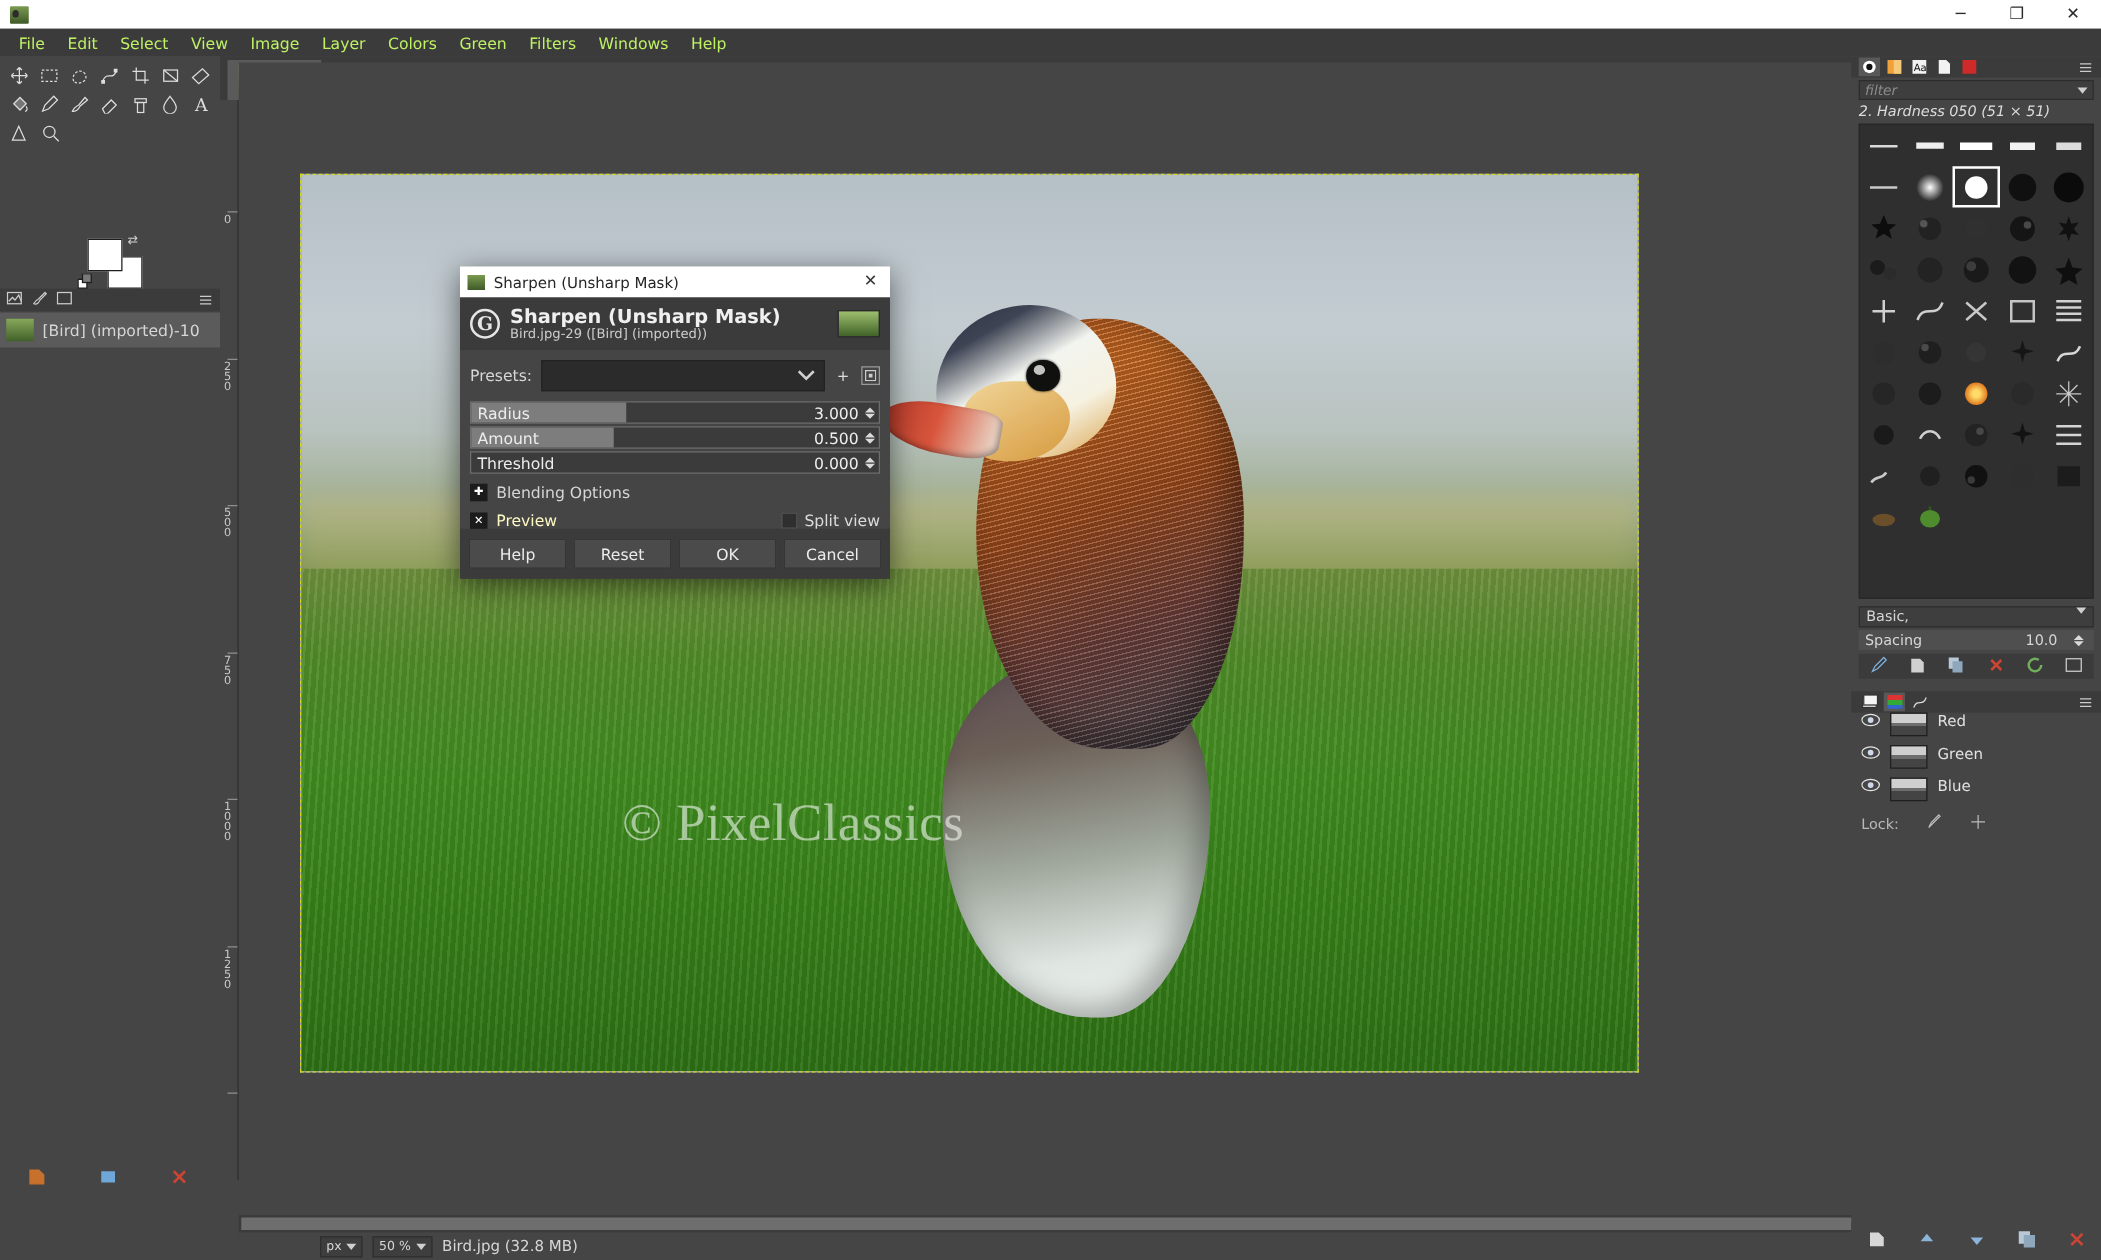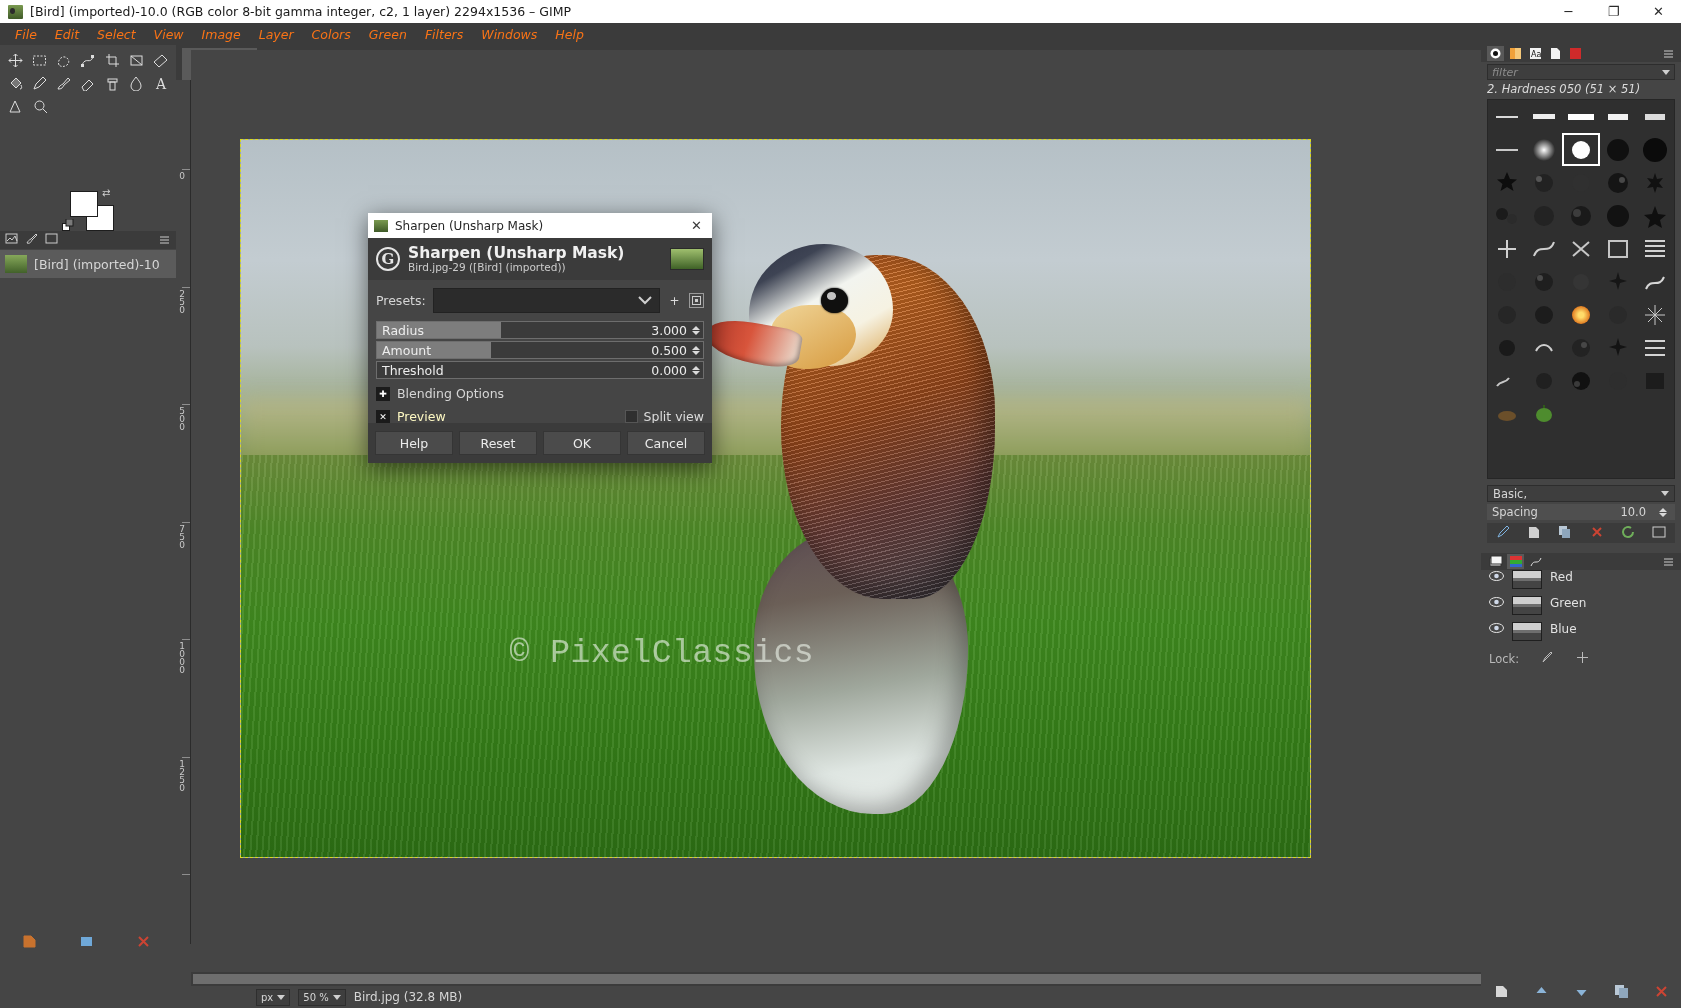--- a/index.html
+++ b/index.html
@@ -15,21 +15,21 @@
   #titlebar .tb-icon:after{content:"";position:absolute;left:2px;top:3px;width:5px;height:6px;
     background:#2c2c2c;border-radius:50% 50% 40% 40%;}
   #title-text { color:#1a1a1a; font-size:12.5px; }
   .win-btns { margin-left:auto; display:flex; height:23px; }
   .win-btns div { width:45px; height:23px; display:flex; align-items:center; justify-content:center;
     color:#2b2b2b; font-size:13px; }
 
   
   #menubar { position:absolute; left:0; top:23px; width:1681px; height:22px;
     background:#3b3b3b; display:flex; align-items:center; padding-left:6px; }
-  #menubar span { padding:2px 9px; color:#f97316; font-size:12.5px;font-style:italic; }
+  #menubar span { padding:2px 9px; color:#bef264; font-size:12.5px; }
 
   
   #left-dock { position:absolute; left:0; top:45px; width:176px; bottom:50px; background:#454545; }
   #toolbox { position:absolute; left:0; top:0; width:176px; height:142px; background:#454545;
     padding:4px 3px; }
   .tool-row { display:flex; }
   .tool { width:25px; height:23px; display:flex; align-items:center; justify-content:center; }
   .tool svg { display:block; }
 
   #fgbg { position:absolute; left:62px; top:142px; width:56px; height:48px; }
@@ -68,22 +68,22 @@
   #photo { position:absolute; left:49px; top:89px; width:1071px; height:719px;
     border:1px dashed #d8d820; background:#9aa6ae; overflow:hidden; }
   .sky { position:absolute; left:0; top:0; width:100%; height:48%;
     background:linear-gradient(180deg,#b5c0c6 0%,#c3ccd1 35%,#b8c2be 60%,#9ead8c 78%,#7f9456 92%,#5d7c36 100%); }
   .grass { position:absolute; left:0; top:44%; width:100%; height:56%;
     background:linear-gradient(180deg,#6d8e3c 0%,#4f8a28 18%,#3f8a1f 42%,#357d18 70%,#2c6e14 100%); }
   .grass:after{content:"";position:absolute;inset:0;
     background:repeating-linear-gradient(94deg, rgba(255,255,255,.07) 0 2px, rgba(0,0,0,.05) 2px 6px);}
   .blur-b1{position:absolute;left:0;top:36%;width:100%;height:14%;
     background:linear-gradient(180deg,rgba(196,186,130,.55),rgba(120,150,60,.35));filter:blur(9px);}
-  .wm { position:absolute; left:24%; top:69%; font-size:33px; color:rgba(235,242,232,.62);
-    font-family:Liberation Mono, monospace; letter-spacing:.5px;margin-left:12px; }
+  .wm { position:absolute; left:24%; top:69%; font-size:42px; color:rgba(235,242,232,.62);
+    font-family:Liberation Serif, serif; letter-spacing:.5px; }
   
   .bird-neck{position:absolute;left:50.5%;top:16%;width:20%;height:48%;
     background:linear-gradient(160deg,#b8581f 0%,#c96a22 18%,#9e4b1c 45%,#6c3f3a 70%,#4a4a52 100%);
     border-radius:44% 52% 38% 48%/50% 46% 50% 50%;
     box-shadow:inset -10px -12px 26px rgba(0,0,0,.38);}
   .bird-neck:after{content:"";position:absolute;inset:0;border-radius:inherit;
     background:repeating-linear-gradient(166deg, rgba(255,255,255,.16) 0 1px, rgba(0,0,0,.18) 1px 4px);}
   .bird-breast{position:absolute;left:48%;top:54%;width:20%;height:40%;
     background:linear-gradient(170deg,#5c4b52 0%,#6b5f57 25%,#9fa79c 55%,#dfe6e2 80%,#eef2ef 100%);
     border-radius:46% 40% 40% 56%/40% 42% 58% 56%;
@@ -127,21 +127,21 @@
   #filterbox { margin:2px 6px 0 6px; height:16px; background:#3e3e3e; border:1px solid #2d2d2d;
     display:flex; align-items:center; padding:0 4px; }
   #filterbox .ph { color:#8c8c8c; font-style:italic; font-size:11px; }
   #filterbox .cv { margin-left:auto; }
   #brushname { padding:2px 6px 3px 6px; font-size:11.5px; font-style:italic; color:#dcdcdc; }
   #brushgrid { margin:0 6px; height:380px; background:#2f2f2f; border:1px solid #262626;
     display:grid; grid-template-columns:repeat(5,1fr); grid-auto-rows:33px; overflow:hidden; }
   .bcell { display:flex; align-items:center; justify-content:center; position:relative; }
   .bcell.sel { outline:2px solid #ffffff; outline-offset:-2px; z-index:2; }
   #basic-combo { margin:6px 6px 0 6px; height:17px; background:#3e3e3e; border:1px solid #2d2d2d;
-    display:flex; align-items:center; padding:0 5px; font-size:11.5px; }
+    display:flex; padding:0 5px; font-size:11.5px; }
   #spacing-row { margin:2px 6px 0 6px; height:16px; background:#4f4f4f; position:relative;
     display:flex; align-items:center; padding:0 5px; font-size:11.5px; }
   #spacing-row .val { margin-left:auto; padding-right:12px; }
   #brush-btnrow { margin:3px 6px 0 6px; height:20px; background:#3b3b3b; display:flex;
     align-items:center; justify-content:space-around; }
   #ch-tabs { margin-top:10px; height:17px; background:#3b3b3b; display:flex; align-items:center;
     gap:3px; padding-left:6px; }
   .ch-row { height:26px; display:flex; align-items:flex-start; gap:8px; padding:0 8px; }
   .ch-row .eye { width:15px; height:12px; }
   .ch-thumb { width:30px; height:19px; border:1px solid #1f1f1f;
@@ -200,21 +200,20 @@
   #dlg-btns { position:absolute; left:0; right:0; bottom:0; height:40px; background:#3b3b3b;
     display:flex; align-items:center; justify-content:center; gap:6px; }
   #dlg-btns button { width:78px; height:24px; background:#4b4b4b; border:1px solid #353535;
     color:#ececec; font-size:12.5px; font-family:inherit; }
 </style>
 </head>
 <body>
 
 <div id="titlebar">
   <div class="tb-icon"></div>
-  <div id="title-text">[Bird] (imported)-10.0 (RGB color 8-bit gamma integer, c2, 1 layer) 2294x1536 – GIMP</div>
   <div class="win-btns">
     <div>─</div>
     <div>❐</div>
     <div>✕</div>
   </div>
 </div>
 
 <div id="menubar">
   <span>File</span>
   <span>Edit</span>

